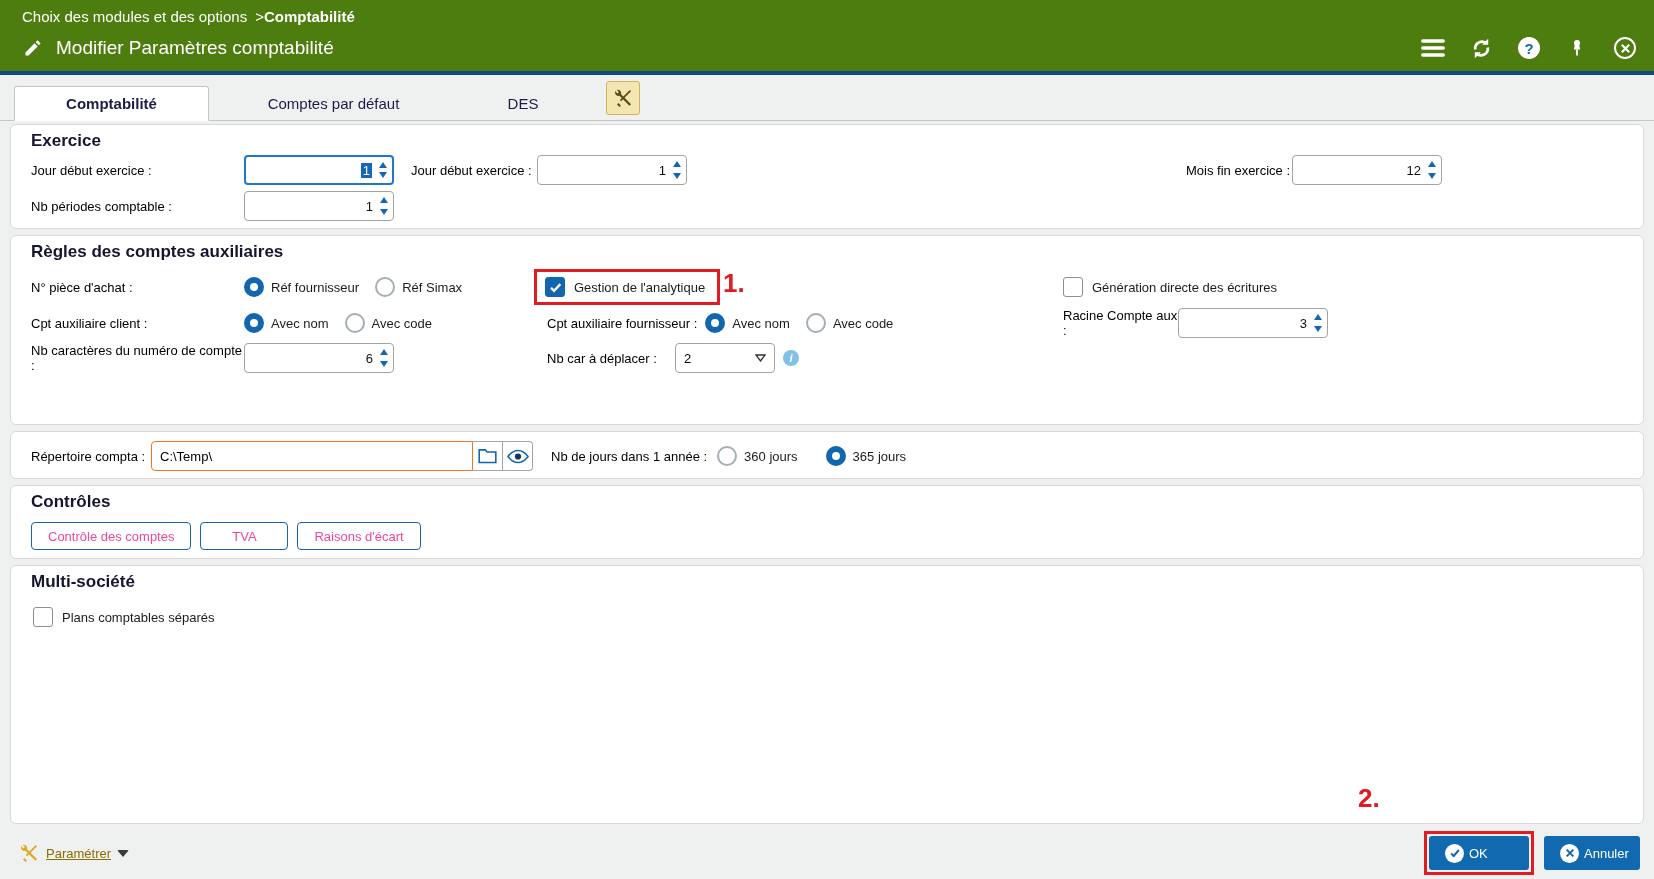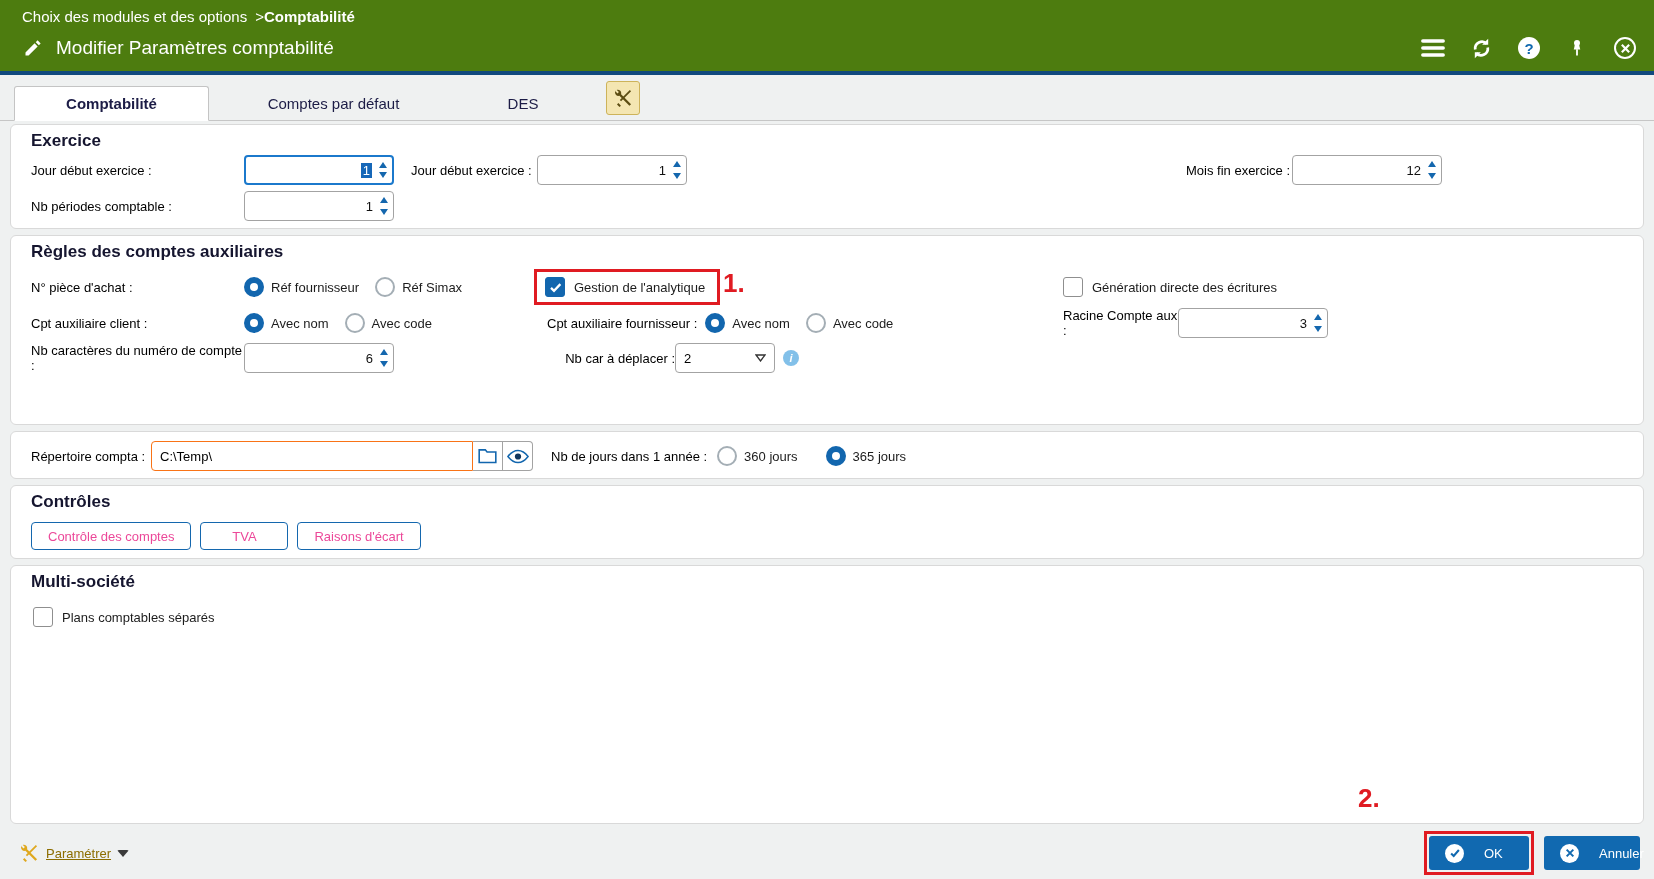--- a/index.html
+++ b/index.html
@@ -52,21 +52,21 @@
   .radio { display:flex; align-items:center; gap:7px; font-size:13px; color:#1c1c1c; cursor:pointer; flex:none; }
   .rdot { width:20px; height:20px; border-radius:50%; background:#fff; border:2px solid #a4aeb5; flex:none; }
   .radio.on .rdot { border:6px solid #1266ae; }
   .check { display:flex; align-items:center; gap:9px; font-size:13px; color:#1c1c1c; cursor:pointer; flex:none; }
   .cbox { width:20px; height:20px; border-radius:3px; background:#fff; border:1px solid #8f8f8f; display:flex; align-items:center; justify-content:center; flex:none; }
   .check.on .cbox { background:#1266ae; border-color:#1266ae; }
   .info { width:16px; height:16px; border-radius:50%; background:#82c0e9; color:#fff; font-size:11px; font-weight:700; font-style:italic; display:flex; align-items:center; justify-content:center; margin-left:8px; flex:none; }
 
   
   .ctlbtn { height:28px; padding:0 16px; background:#fff; border:1px solid #1467ae; border-radius:4px; color:#ec4899; font-size:13px; cursor:pointer; font-family:inherit; margin-right:9px; }
-  .primary { height:34px; background:#1169b0; color:#fff; border:none; border-radius:3px; font-size:13px; display:flex; align-items:center; gap:20px; padding:0 16px; cursor:pointer; font-family:inherit; }
+  .primary { height:34px; background:#1169b0; color:#fff; border:none; border-radius:3px; font-size:13px; display:flex; align-items:center; gap:5px; padding:0 16px; cursor:pointer; font-family:inherit; }
   .bicon { width:19px; height:19px; border-radius:50%; background:#fff; display:flex; align-items:center; justify-content:center; flex:none; }
 
   
   .redbox { border:3px solid #e01b22; }
   .redbox-inline { display:flex; align-items:center; padding:5px 12px 5px 8px; background:#fff; }
   .stepnum { color:#e01b22; font-weight:700; font-size:26px; }
 
   
   .footer { height:52px; flex:none; display:flex; align-items:center; padding:0 14px 0 18px; background:#eff1f1; }
   .param-grp { display:flex; align-items:center; gap:6px; color:#caa21c; }
@@ -261,21 +261,21 @@
         <span class="lbl" style="width:213px;">Nb caractères du numéro de compte :</span>
         <div class="spinfield">
           <span>6</span>
           <span class="spin">
               <i class="tri-up"></i>
               <i class="tri-down"></i>
             </span>
         </div>
       </div>
 
-      <div class="fg abs" style="left:536px;top:107px;text-align:right;">
+      <div class="fg abs" style="left:536px;top:107px;">
         <span class="lbl" style="width:128px;">Nb car à déplacer :</span>
         <div class="dropfield">
           <span>2</span>
           <svg width="11" height="8" viewBox="0 0 11 8">
               <path d="M1 1h9L5.5 7z" fill="none" stroke="#333" stroke-width="1.3"></path>
             </svg>
         </div>
         <span class="info">i</span>
       </div>
     </section>

